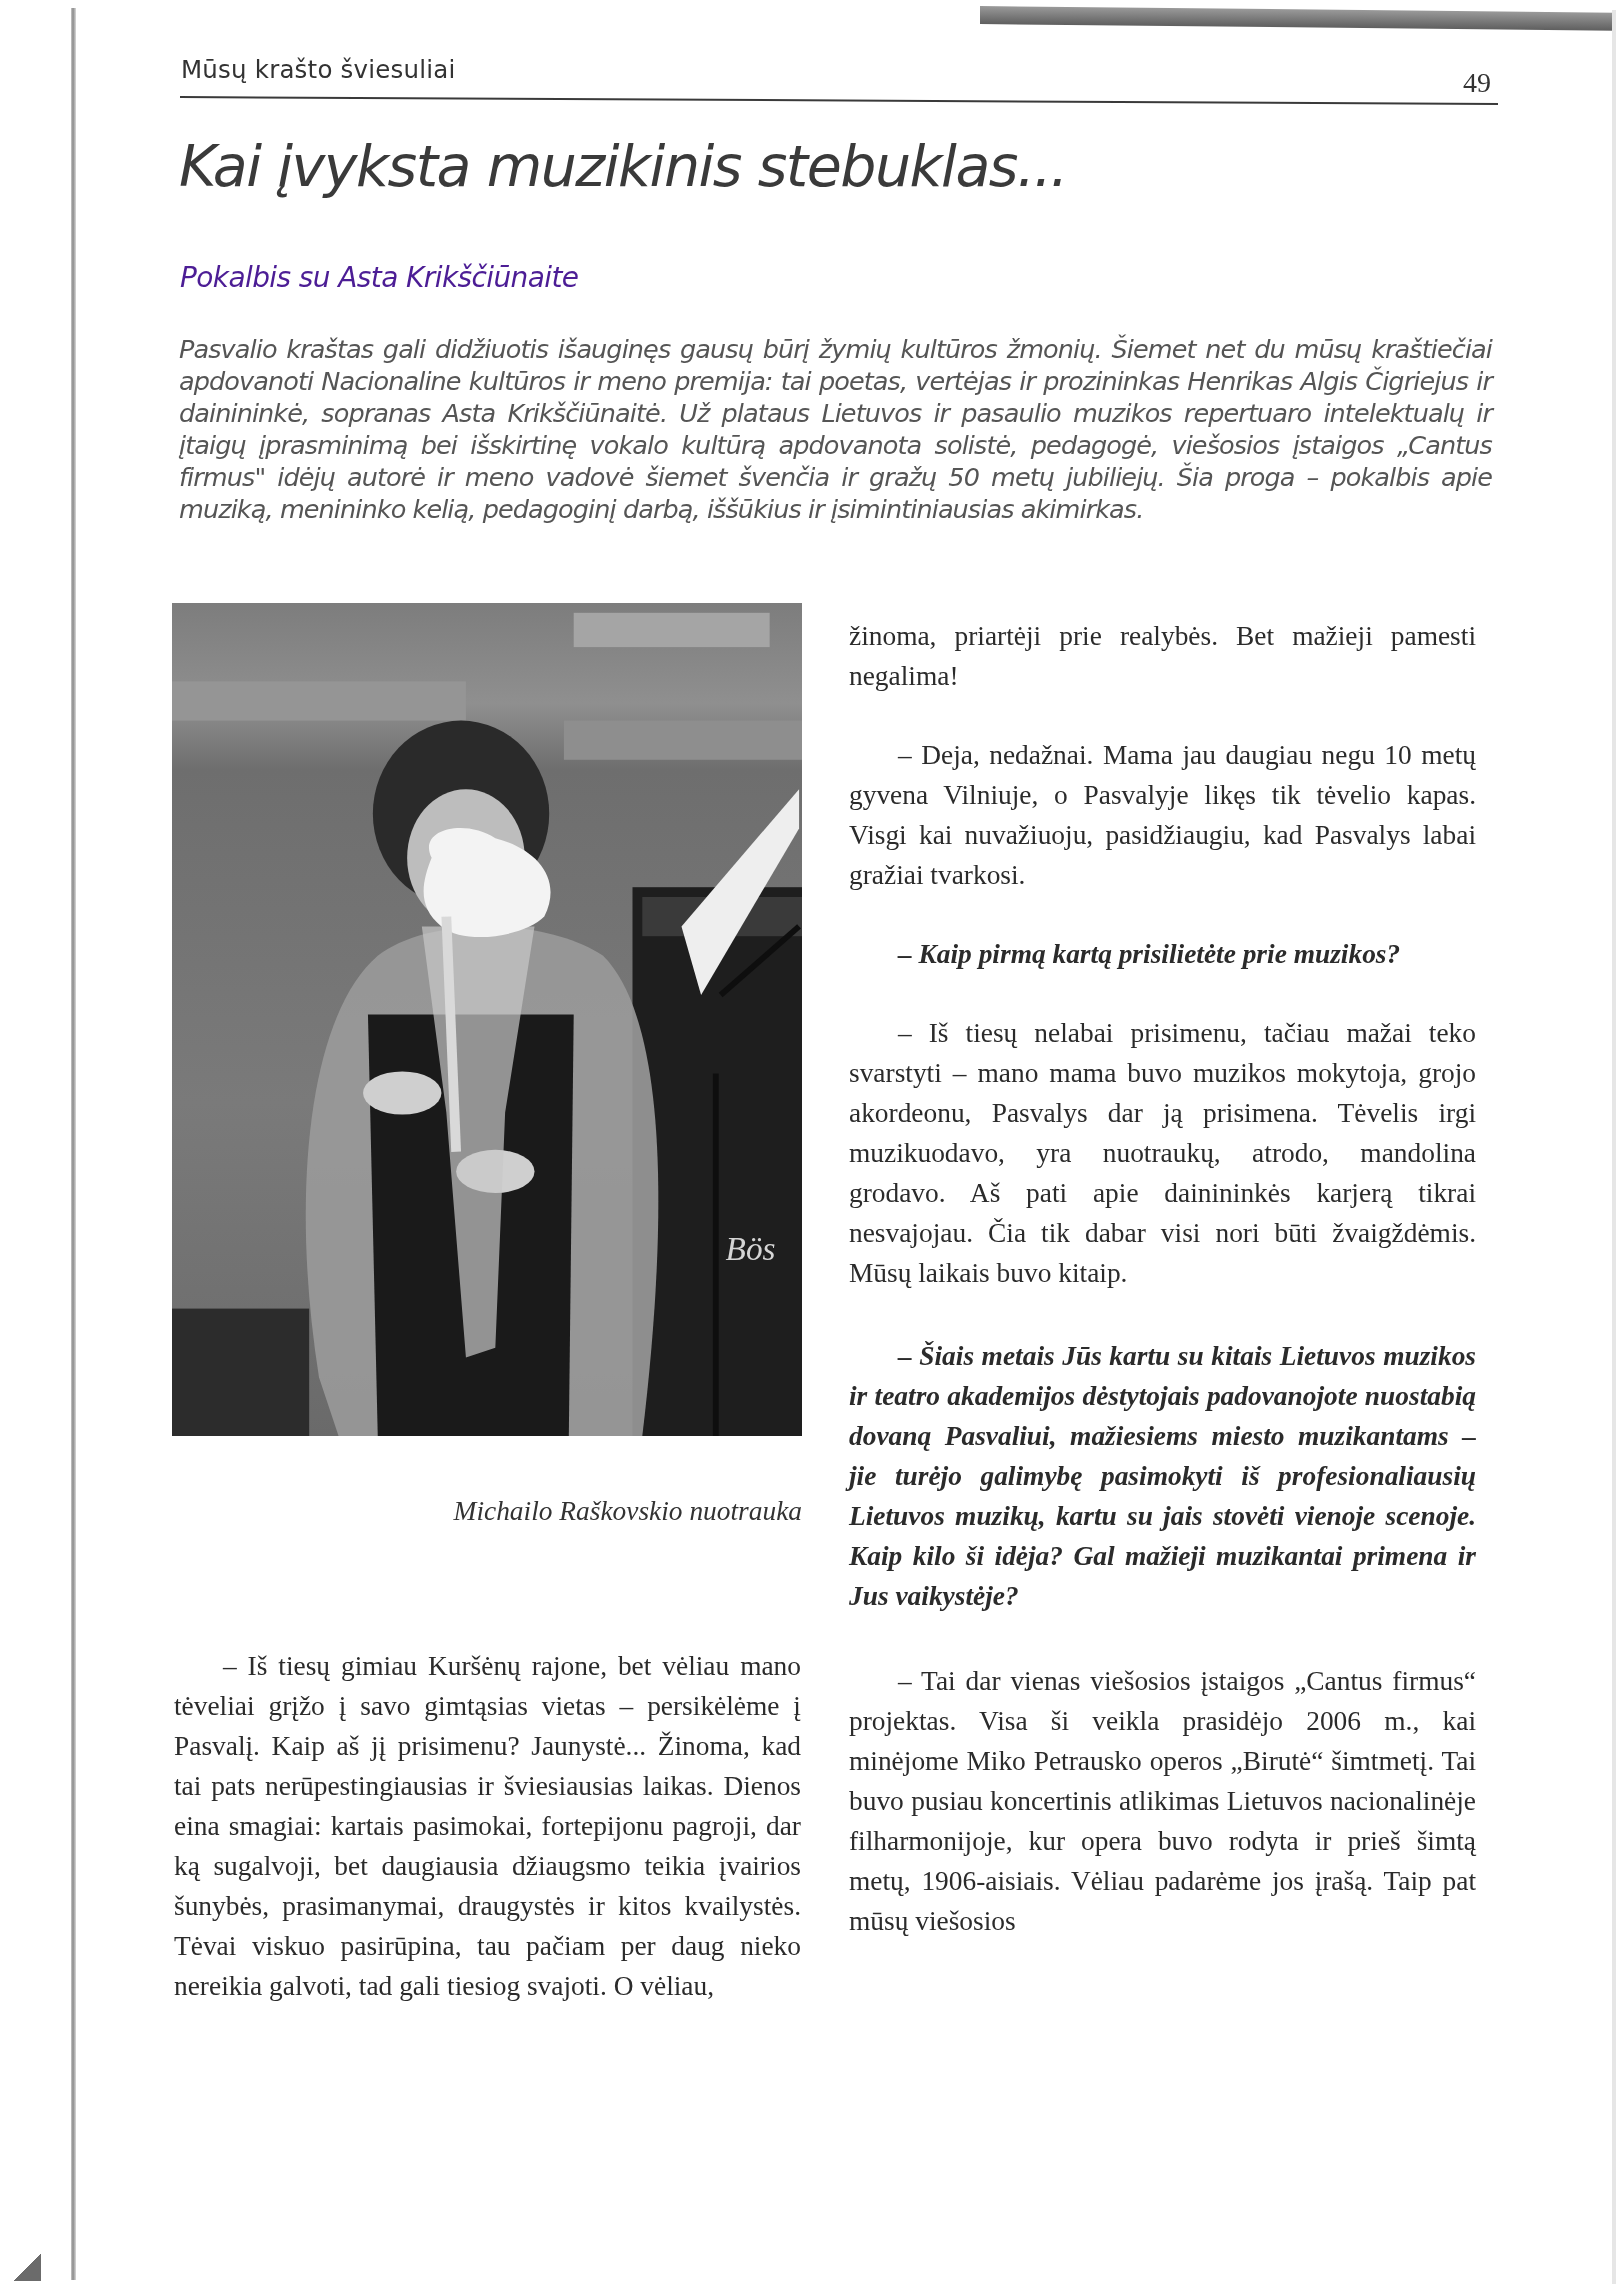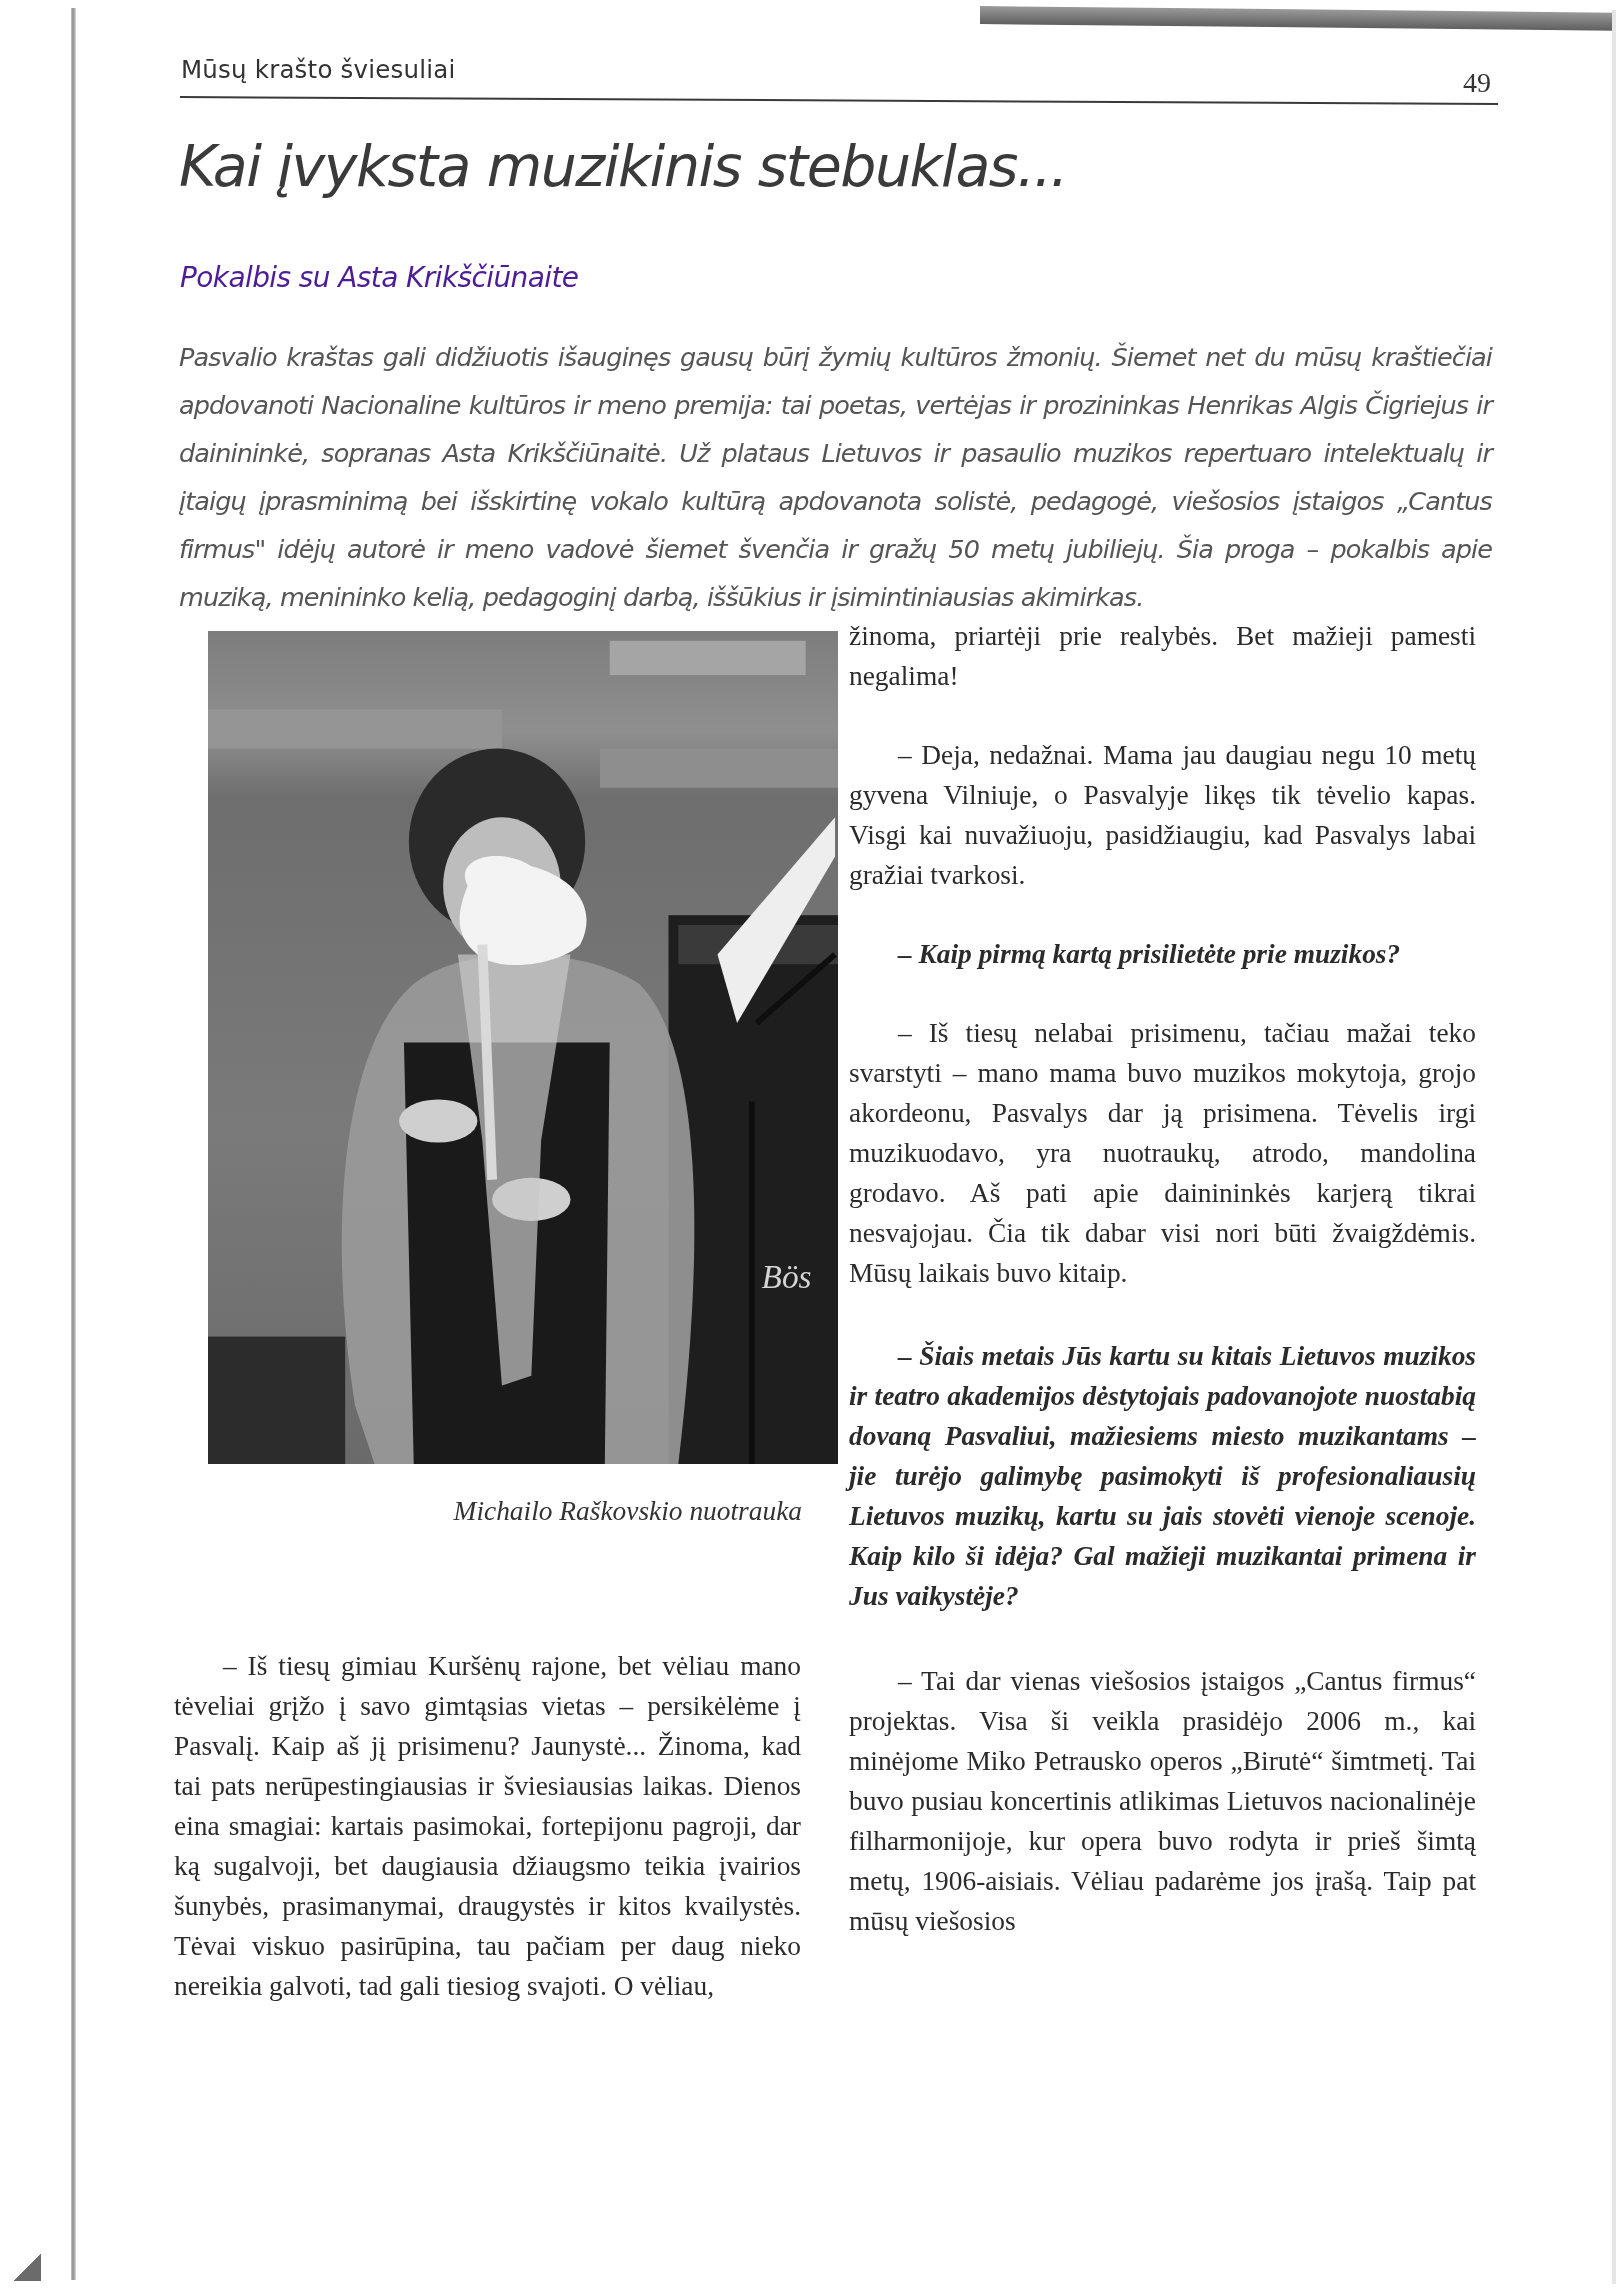--- a/index.html
+++ b/index.html
@@ -19,24 +19,24 @@
   .page-number { position:absolute; left:1463px; top:67px; font-family:"Liberation Serif", serif;
     font-size:28px; color:#333; }
   .head-rule { position:absolute; left:180px; top:96px; width:1318px; height:2px; background:#3a3a3a;
     transform:rotate(0.3deg); transform-origin:left center; }
 
   .title { position:absolute; left:179px; top:133px; font-family:"DejaVu Sans", sans-serif;
     font-style:italic; font-size:57px; color:#3a3a3a; letter-spacing:-1.5px; white-space:nowrap; }
   .subtitle { position:absolute; left:180px; top:261px; font-family:"DejaVu Sans", sans-serif;
     font-style:italic; font-size:28px; color:#4c1d95; letter-spacing:-0.6px; }
   .intro { position:absolute; left:179px; top:333px; width:1313px; font-family:"DejaVu Sans", sans-serif;
-    font-style:italic; font-size:25.5px; line-height:48px; color:#555; letter-spacing:-0.9px;
+    font-style:italic; font-size:25.5px; line-height:32px; color:#555; letter-spacing:-0.9px;
     text-align:justify; font-weight:300; }
 
-  .photo { position:absolute; left:172px; top:631px; width:630px; height:833px; background:#fde047; overflow:hidden;margin-left:36px; }
+  .photo { position:absolute; left:172px; top:603px; width:630px; height:833px; background:#fde047; overflow:hidden; }
   .photo svg { width:100%; height:100%; display:block; }
   .caption { position:absolute; left:172px; top:1496px; width:630px; text-align:right;
     font-family:"Liberation Serif", serif; font-style:italic; font-size:27.4px; color:#333; }
 
   .col { position:absolute; font-family:"Liberation Serif", serif; font-size:27.4px; line-height:40px;
     color:#2b2b2b; text-align:justify; hyphens:manual; }
   .col p { margin:0; text-indent:49px; }
   .col p.cont { text-indent:0; }
   .col p.q { font-weight:bold; font-style:italic; }
   .left-col { left:174px; width:627px; }

